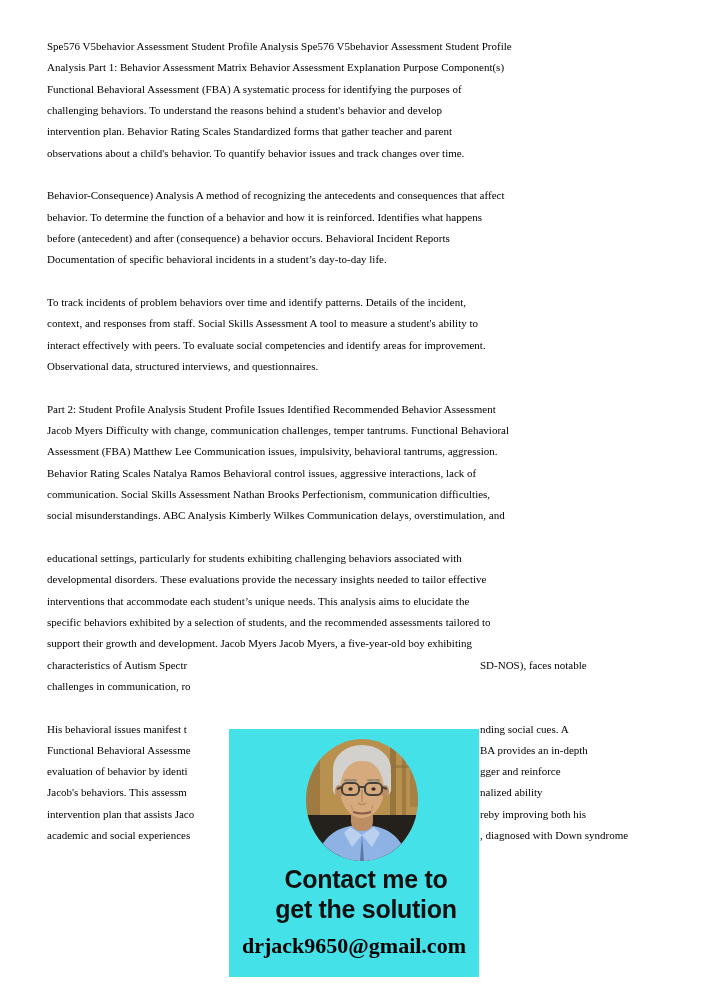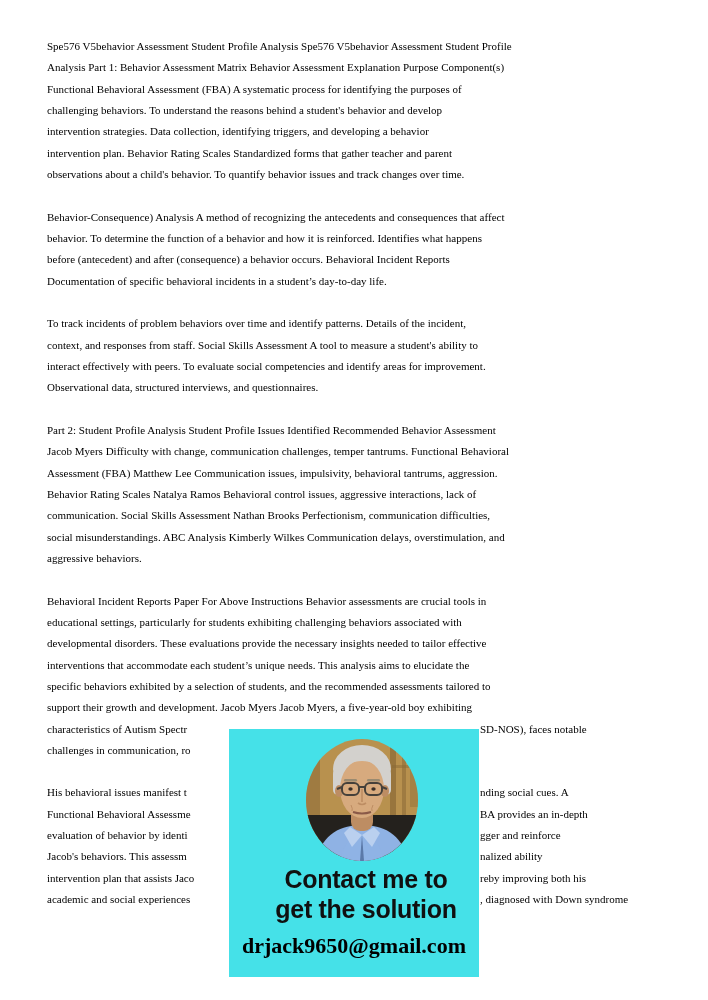--- a/index.html
+++ b/index.html
@@ -54,21 +54,20 @@
 <body>
 
 <div class="page" style="--page-bg: #ffffff; color: rgb(0, 0, 0); --cyan: #45e1e8; --door: #b8914e; --door-dark: #8a6a36; --dark-bg: #24211d; --shirt: #8fb2e4; --collar: #bad0ef; --skin: #d7aa7e; --skin-shadow: #bd8d63; --hair: #d3d1cd; --glasses-frame: #45403a;">
 
   <div class="doc" id="doc">
       <div class="para">
         <div class="line">Spe576 V5behavior Assessment Student Profile Analysis Spe576 V5behavior Assessment Student Profile</div>
         <div class="line">Analysis Part 1: Behavior Assessment Matrix Behavior Assessment Explanation Purpose Component(s)</div>
         <div class="line">Functional Behavioral Assessment (FBA) A systematic process for identifying the purposes of</div>
         <div class="line">challenging behaviors. To understand the reasons behind a student's behavior and develop</div>
-        <div class="line">intervention strategies. Data collection, identifying triggers, and developing a behavior</div>
         <div class="line">intervention plan. Behavior Rating Scales Standardized forms that gather teacher and parent</div>
         <div class="line">observations about a child's behavior. To quantify behavior issues and track changes over time.</div>
       </div>
       <div class="para">
         <div class="line">Behavior-Consequence) Analysis A method of recognizing the antecedents and consequences that affect</div>
         <div class="line">behavior. To determine the function of a behavior and how it is reinforced. Identifies what happens</div>
         <div class="line">before (antecedent) and after (consequence) a behavior occurs. Behavioral Incident Reports</div>
         <div class="line">Documentation of specific behavioral incidents in a student’s day-to-day life.</div>
       </div>
       <div class="para">
@@ -77,24 +76,22 @@
         <div class="line">interact effectively with peers. To evaluate social competencies and identify areas for improvement.</div>
         <div class="line">Observational data, structured interviews, and questionnaires.</div>
       </div>
       <div class="para">
         <div class="line">Part 2: Student Profile Analysis Student Profile Issues Identified Recommended Behavior Assessment</div>
         <div class="line">Jacob Myers Difficulty with change, communication challenges, temper tantrums. Functional Behavioral</div>
         <div class="line">Assessment (FBA) Matthew Lee Communication issues, impulsivity, behavioral tantrums, aggression.</div>
         <div class="line">Behavior Rating Scales Natalya Ramos Behavioral control issues, aggressive interactions, lack of</div>
         <div class="line">communication. Social Skills Assessment Nathan Brooks Perfectionism, communication difficulties,</div>
         <div class="line">social misunderstandings. ABC Analysis Kimberly Wilkes Communication delays, overstimulation, and</div>
-        <div class="line">aggressive behaviors.</div>
       </div>
       <div class="para">
-        <div class="line">Behavioral Incident Reports Paper For Above Instructions Behavior assessments are crucial tools in</div>
         <div class="line">educational settings, particularly for students exhibiting challenging behaviors associated with</div>
         <div class="line">developmental disorders. These evaluations provide the necessary insights needed to tailor effective</div>
         <div class="line">interventions that accommodate each student’s unique needs. This analysis aims to elucidate the</div>
         <div class="line">specific behaviors exhibited by a selection of students, and the recommended assessments tailored to</div>
         <div class="line">support their growth and development. Jacob Myers Jacob Myers, a five-year-old boy exhibiting</div>
         <div class="line"><span class="frag-left">characteristics of Autism Spectr</span><span class="frag-right">SD-NOS), faces notable</span></div>
         <div class="line">challenges in communication, ro</div>
       </div>
       <div class="para">
         <div class="line"><span class="frag-left">His behavioral issues manifest t</span><span class="frag-right">nding social cues. A</span></div>

